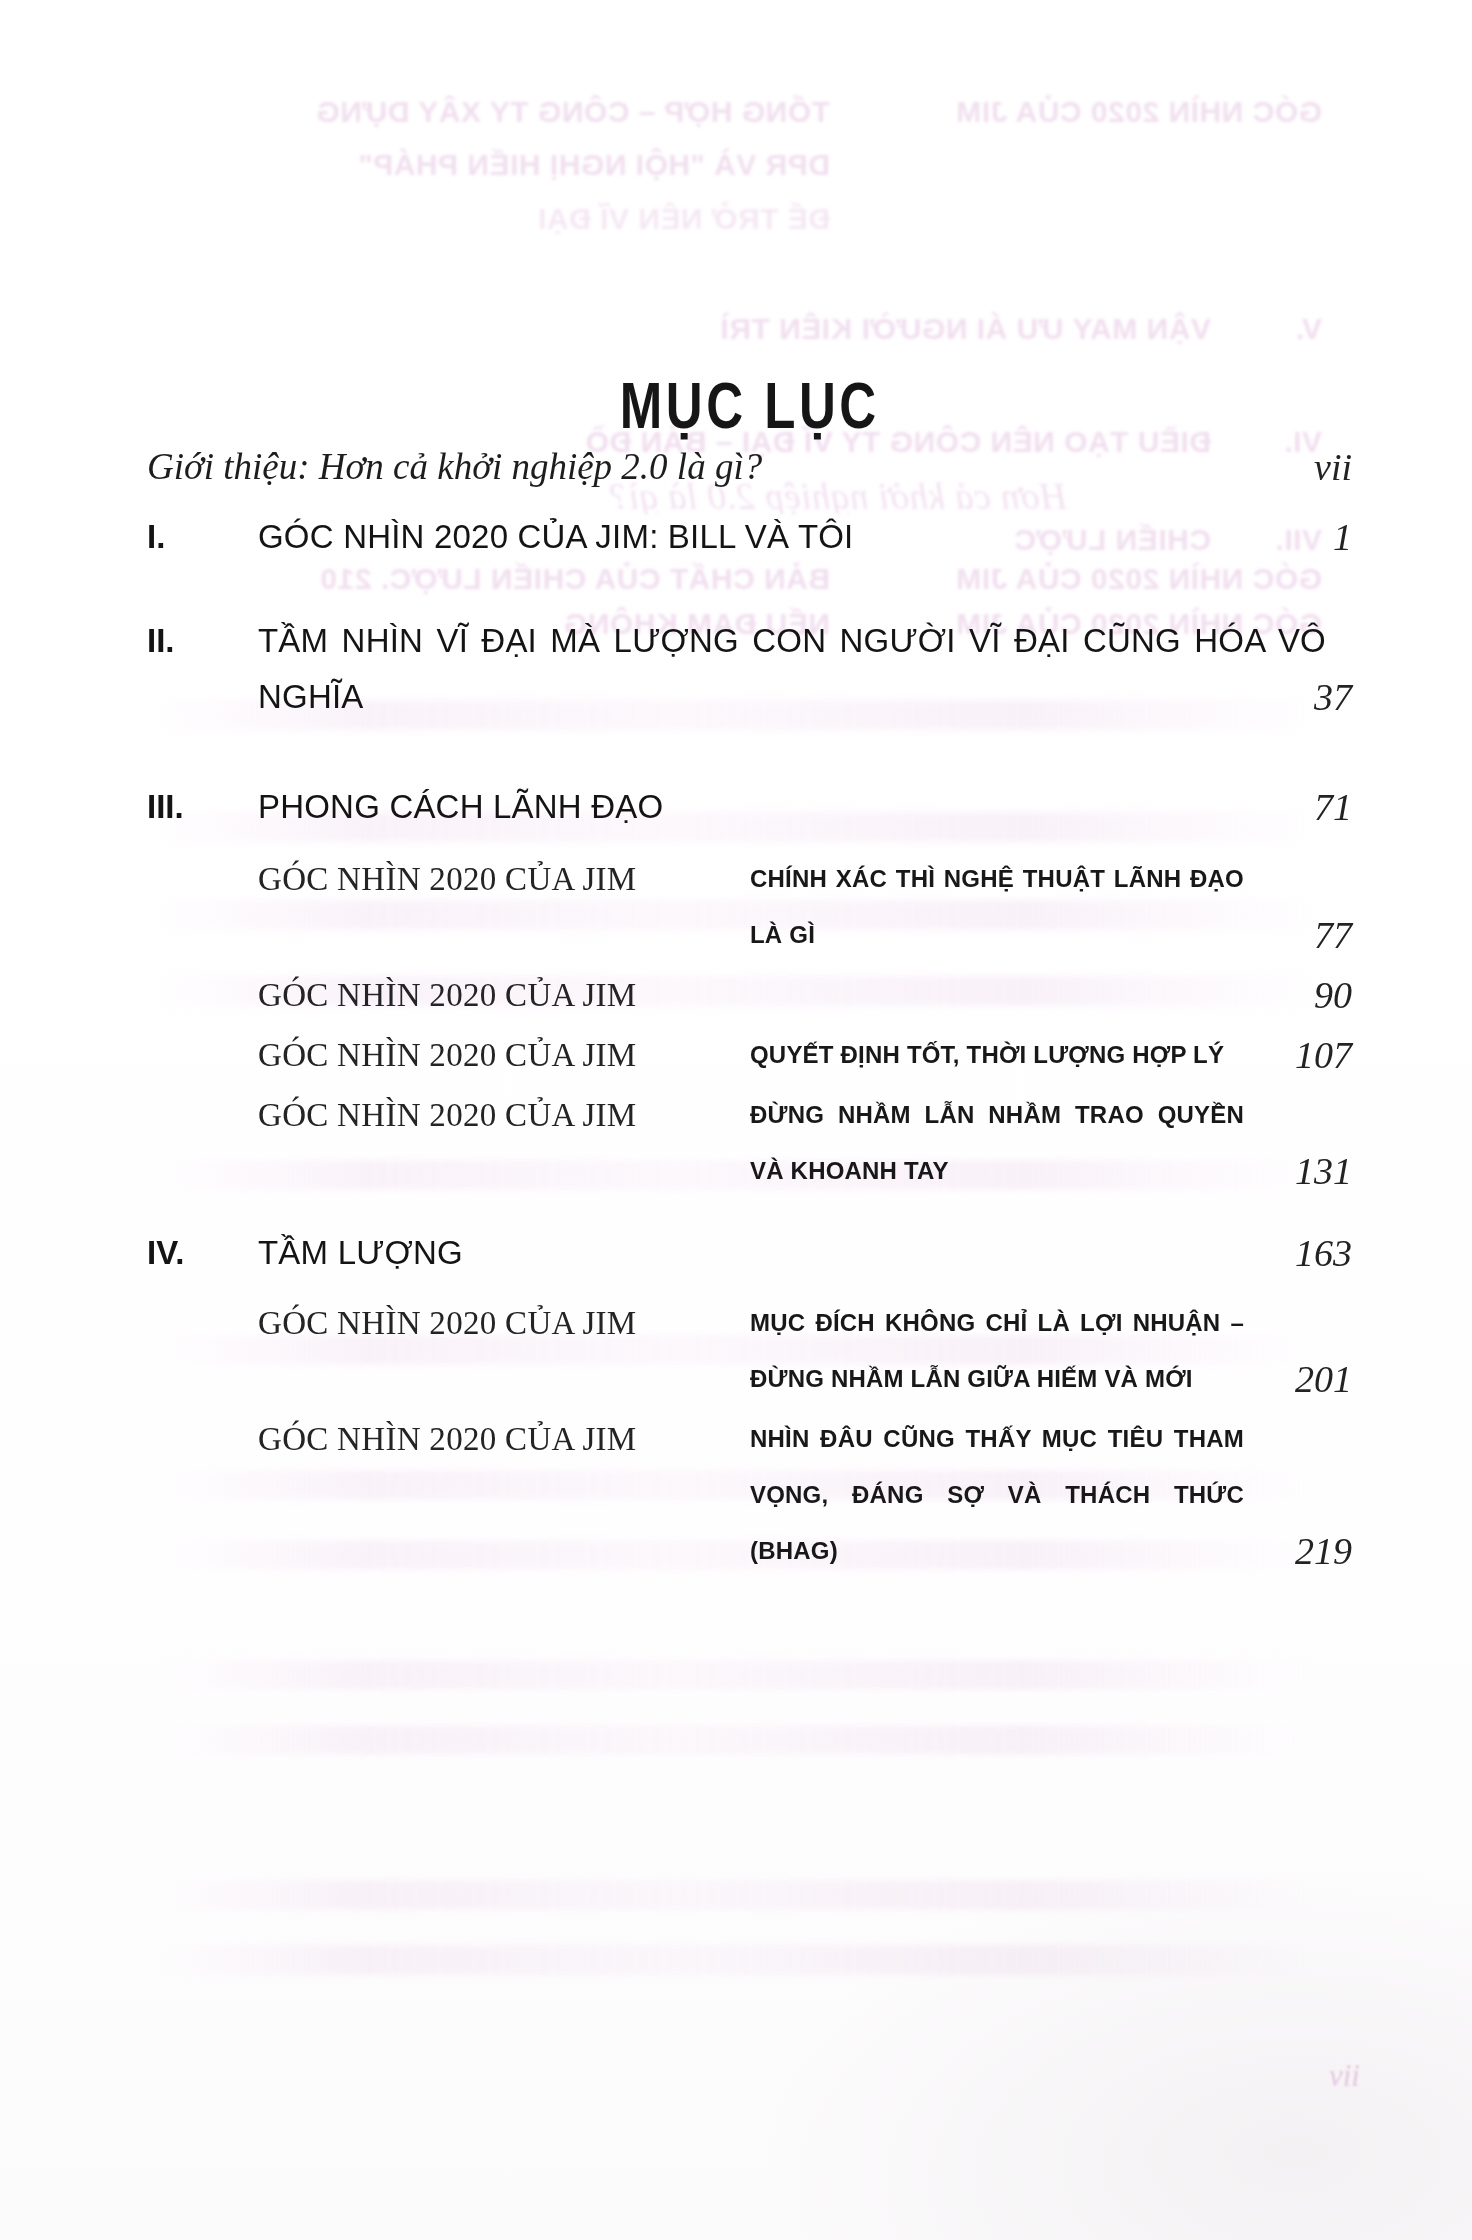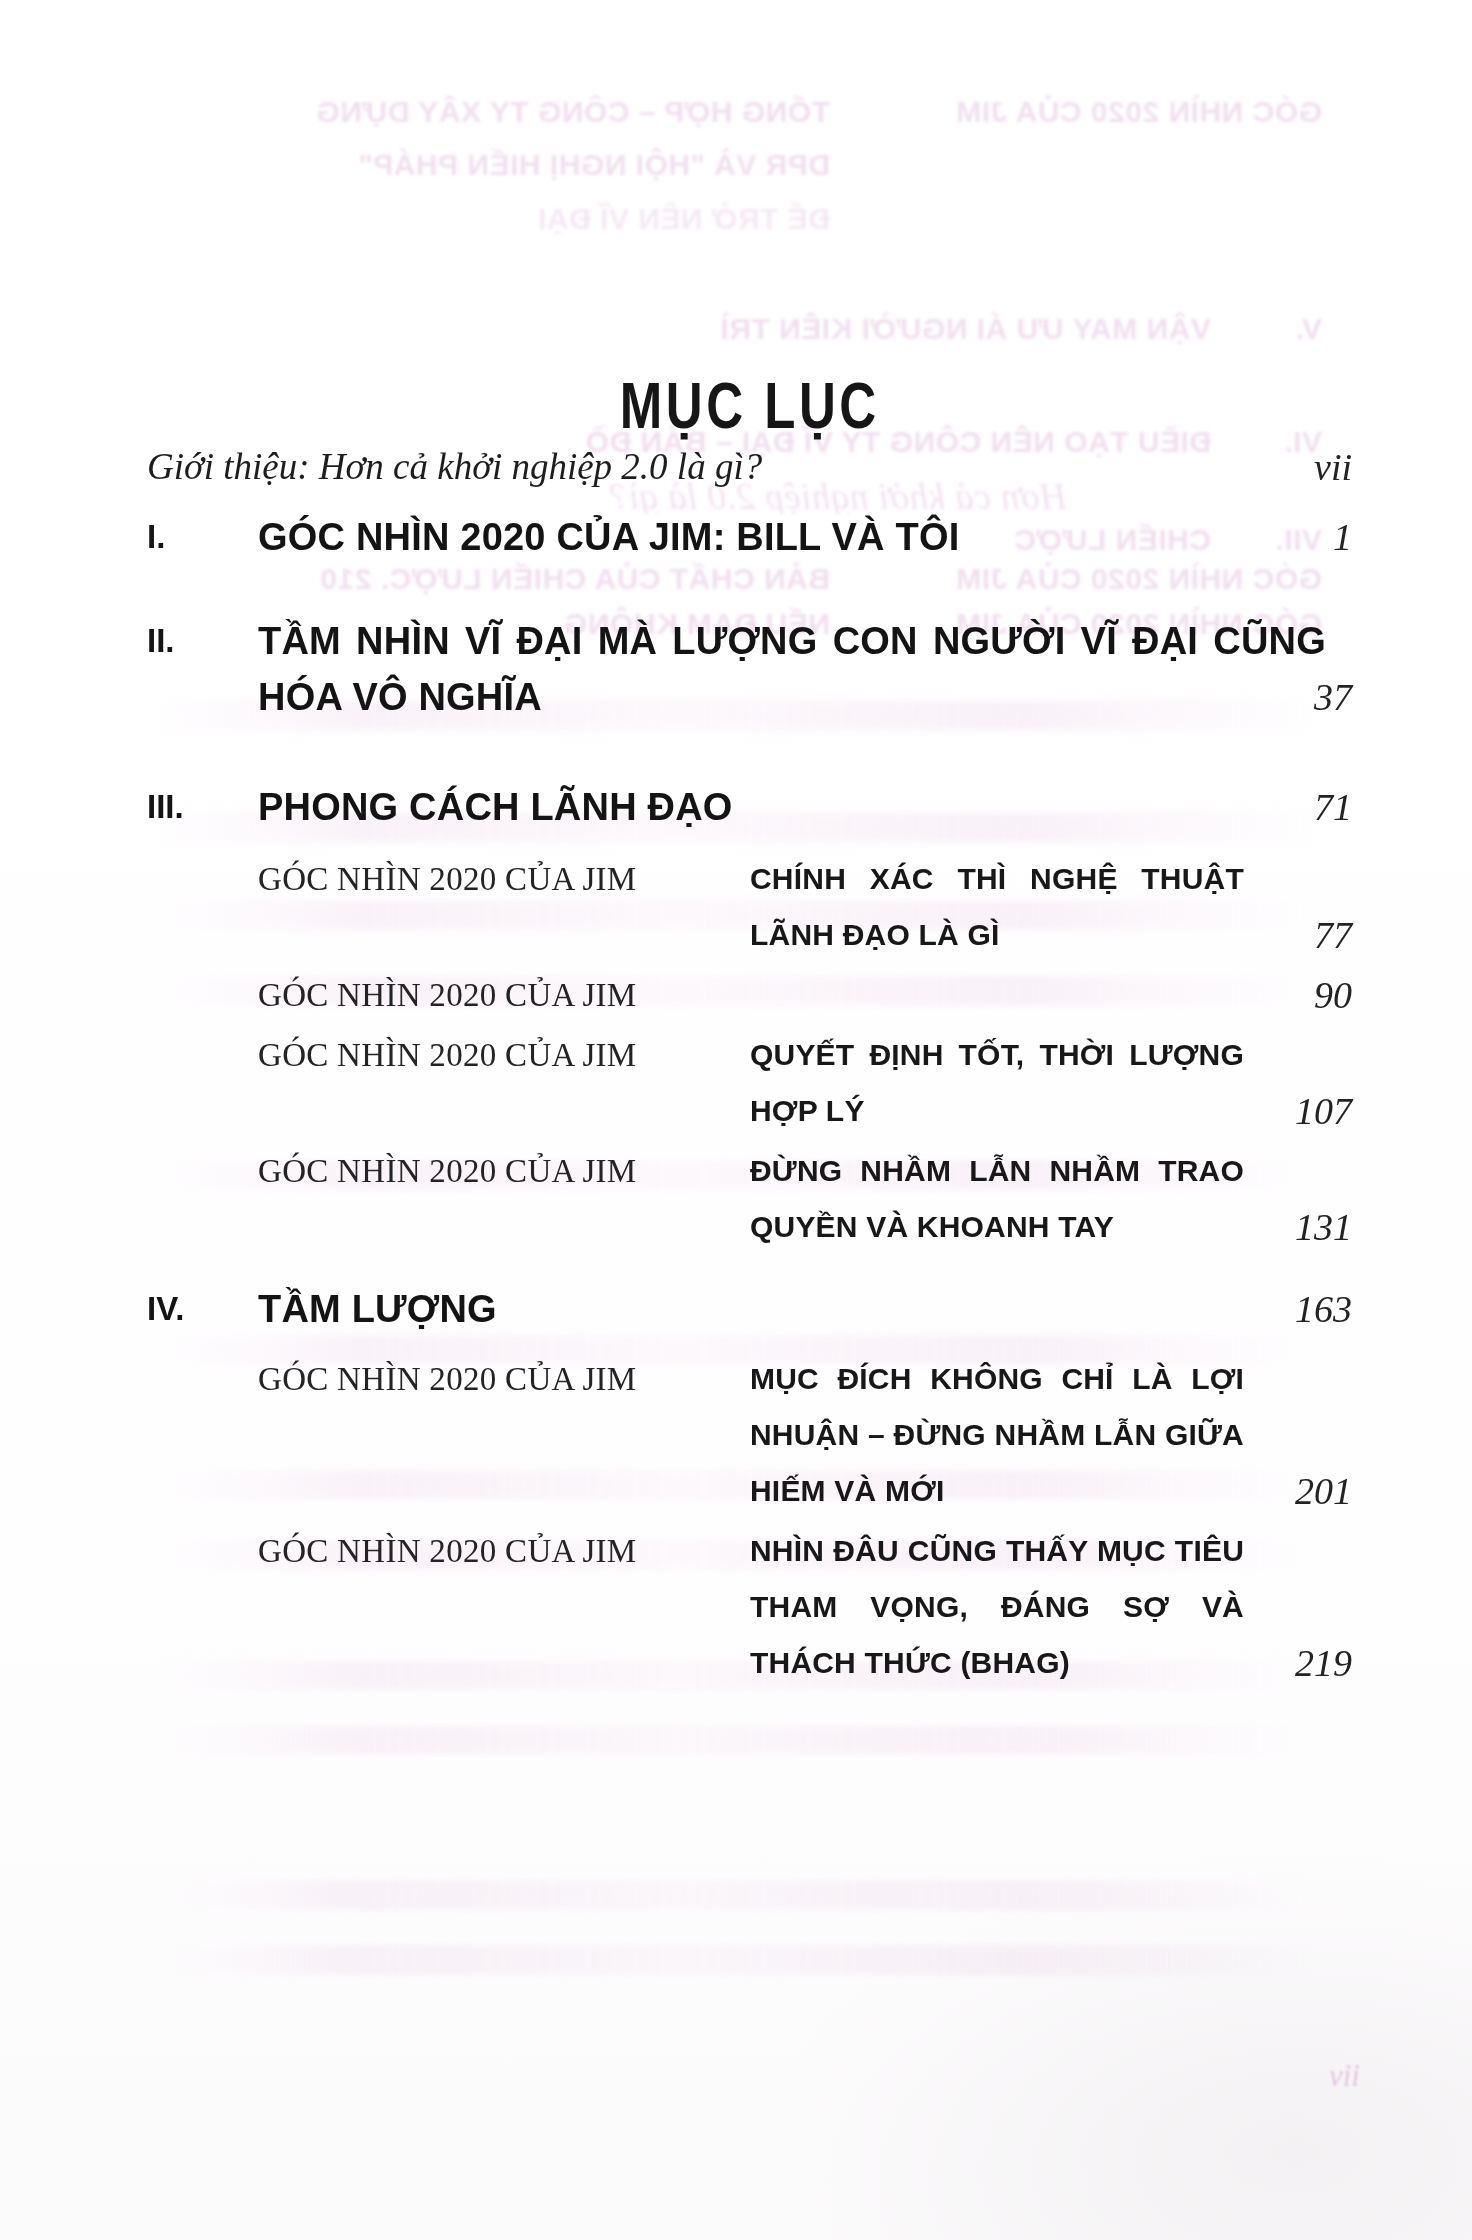--- a/index.html
+++ b/index.html
@@ -54,30 +54,30 @@
   .row{position:relative;line-height:56px;}
   .pagenum{
     position:absolute;right:0;bottom:0;line-height:56px;
     font-family:"Liberation Serif","DejaVu Serif",serif;
     font-style:italic;font-weight:normal;font-size:38px;color:#232323;
   }
   .row.intro{font-family:"Liberation Serif","DejaVu Serif",serif;font-style:italic;font-size:37px;color:#1d1d1d;padding-right:120px;}
   .row.section{display:grid;grid-template-columns:111px 1fr;}
   .numeral{font-weight:bold;font-size:33px;color:#141414;}
   .sec-title{
-    font-weight:bold;font-size:38px;color:#141414;
+    font-weight:normal;font-size:33px;color:#141414;
     text-align:justify;padding-right:26px;letter-spacing:.2px;
   }
   .row.entry{display:grid;grid-template-columns:111px 492px 1fr;}
   .entry-label{
     font-family:"Liberation Serif","DejaVu Serif",serif;
     font-size:33px;color:#242424;letter-spacing:.3px;
   }
   .entry-title{
-    font-weight:bold;font-size:30px;color:#181818;
+    font-weight:bold;font-size:24px;color:#181818;
     text-align:justify;padding-right:108px;letter-spacing:.2px;
   }
 </style>
 </head>
 <body>
 
 <div class="page">
 
   <div class="bleed-layer">
     <div class="bleed-row" style="top:95px">

